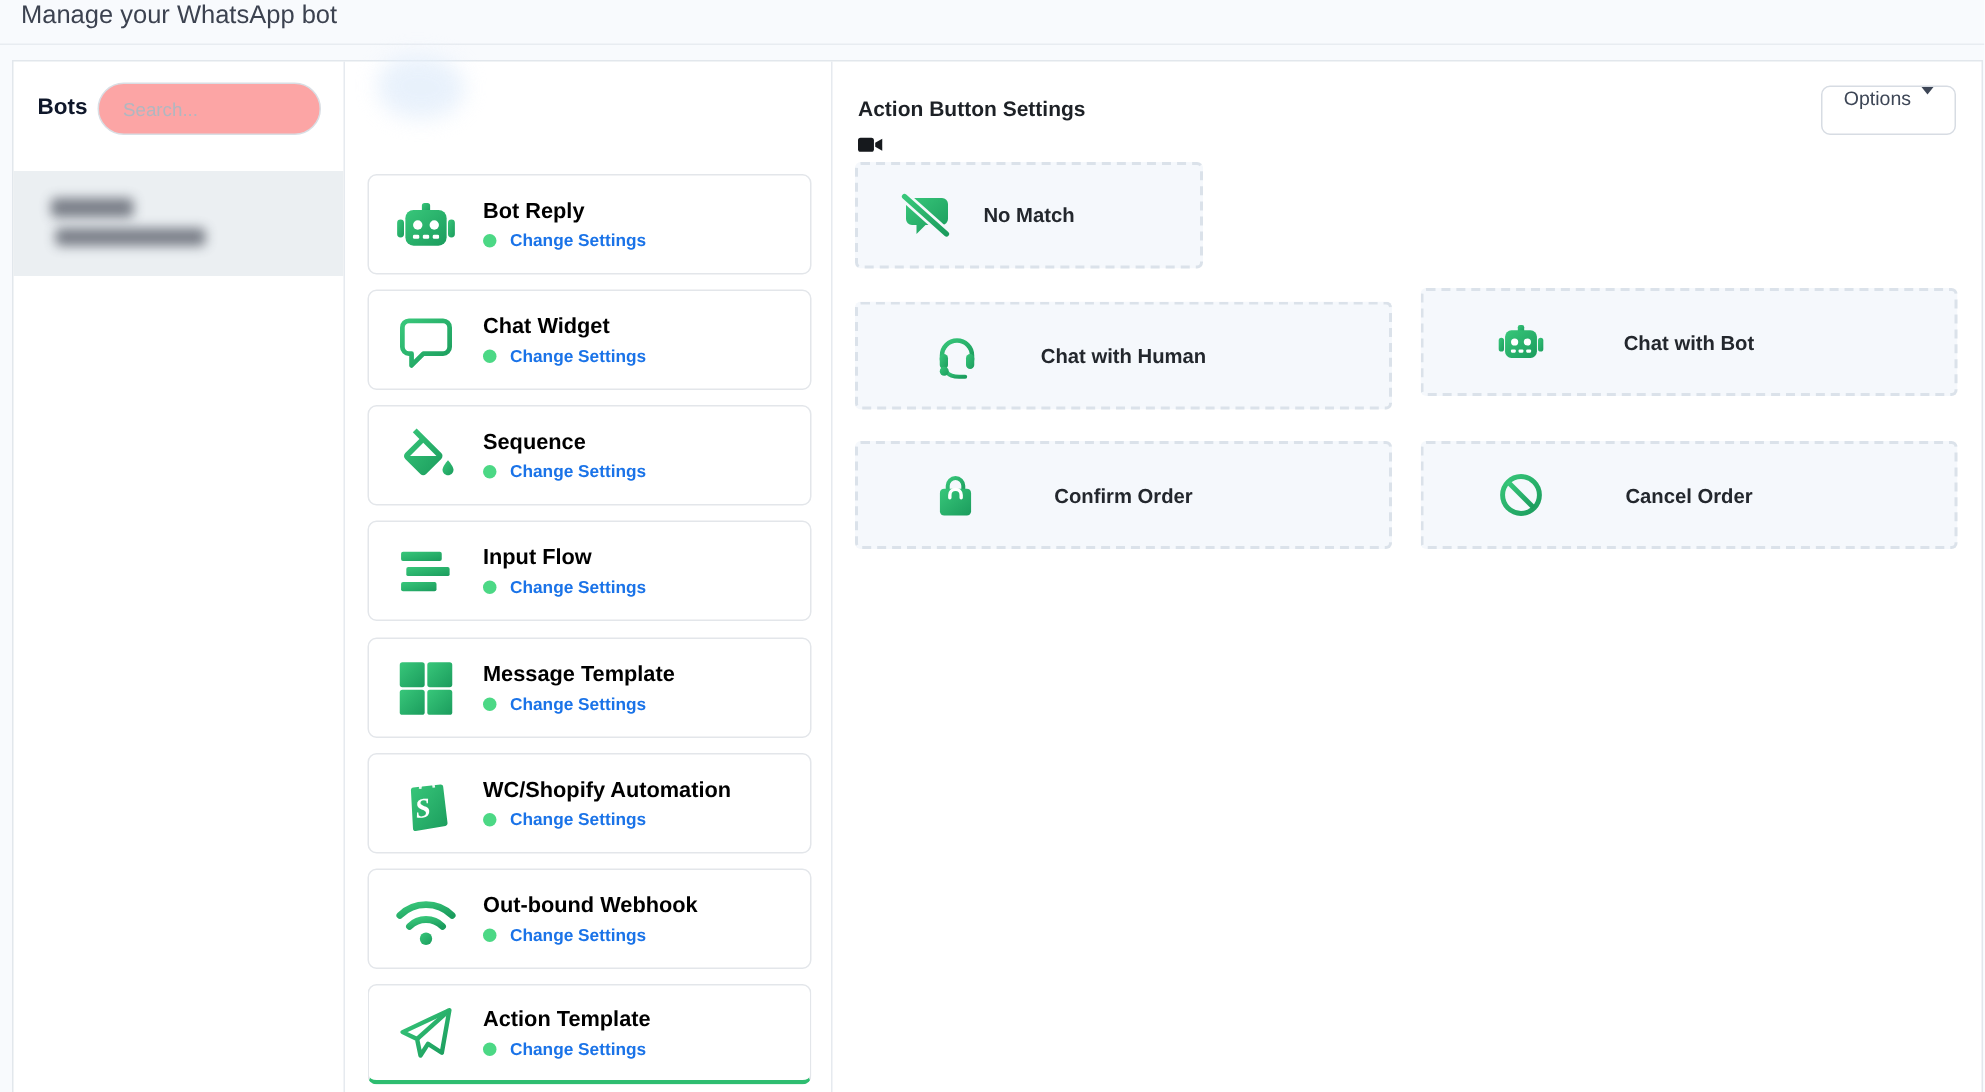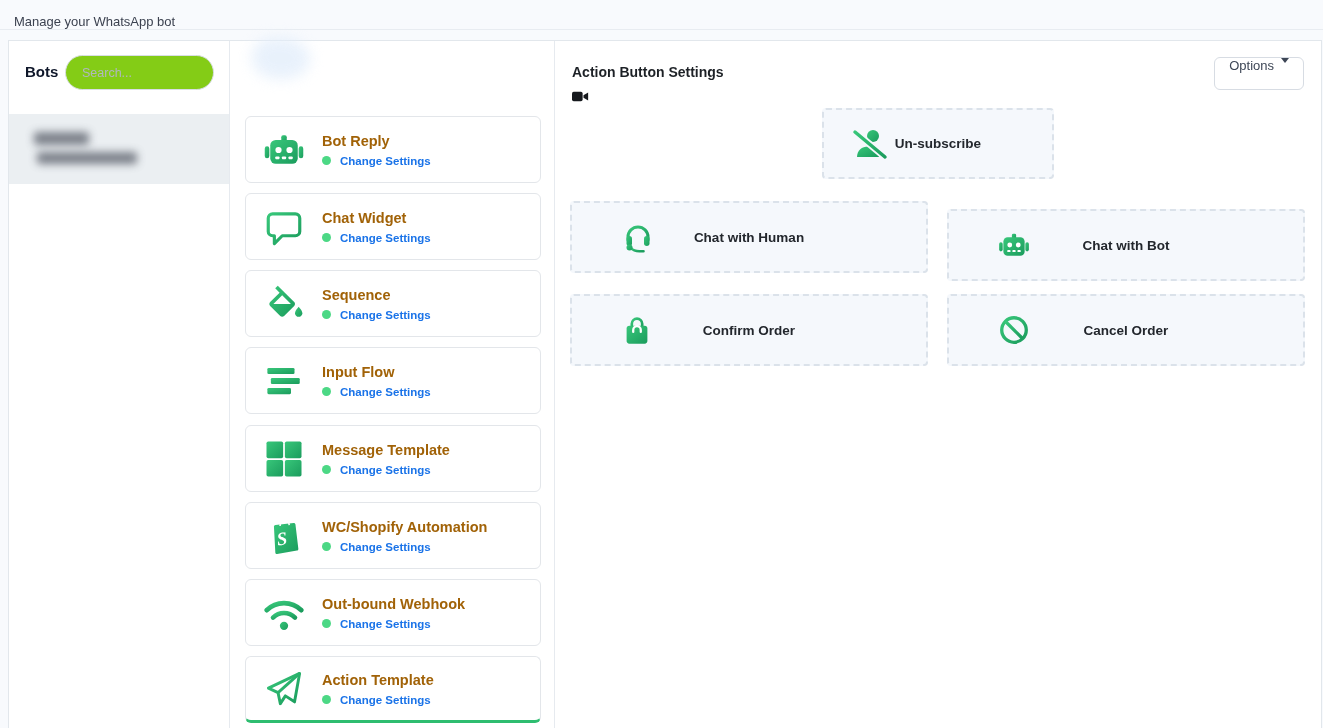--- a/index.html
+++ b/index.html
@@ -8,40 +8,40 @@
     position: relative;
     background: #f8fafd;
     font-family: "Liberation Sans", sans-serif;
     overflow: hidden;
     color: #1d2126;
   }
   
   .topbar {
     position:absolute; left:0; top:0; right:0; height:30px;
     border-bottom:1px solid #e8ecf1;
-    display:flex; align-items:flex-end; padding-left:14px;
-    font-size:13px; color:#3c4250;
+    display:flex; align-items:flex-start; padding-left:14px;
+    font-size:17px; color:#3c4250;
   }
   
   .container {
     position:absolute; left:8px; top:40px; width:1314px; height:690px;
     background:#fff; border:1px solid #e2e7ec;
   }
   .vdivider { position:absolute; top:0; bottom:0; width:1px; background:#e6eaef; }
   .vd1 { left:220px; } .vd2 { left:545px; }
 
   
   .sidebar { position:absolute; left:0; top:0; width:220px; height:100%; }
   .bots-heading {
     position:absolute; left:16px; top:22px;
     font-size:15px; font-weight:700; color:#0f172a;
   }
   .search-pill {
     position:absolute; left:56px; top:14px; width:149px; height:35px;
-    border:1px solid #d9dee4; border-radius:18px; background:#84cc16;
+    border:1px solid #d9dee4; border-radius:18px; background:#fca5a5;
     padding:0 16px; font-size:12.5px; color:#4a5159; outline:none;
     font-family:"Liberation Sans", sans-serif;
   }
   .search-pill::placeholder { color:#b0b7c0; }
   .bot-item {
     position:absolute; left:0; top:73px; width:220px; height:70px;
     background:#ebeff2; cursor:pointer;
   }
   .blur-bar { position:absolute; background:#5e636e; opacity:.8; filter:blur(4px); border-radius:3px; }
   .bb-name  { left:25px; top:18px; width:55px; height:13px; }
@@ -54,21 +54,21 @@
     background:#e3eefb; border-radius:45% 55% 50% 50%; filter:blur(7px); opacity:.8;
   }
   .fcard {
     position:absolute; left:15px; width:296px; height:67px;
     border:1px solid #e3e6ea; border-radius:6px; background:#fff;
     display:flex; align-items:center; padding-left:15px; cursor:pointer;
   }
   .fcard.selected { border-bottom:3px solid #2ebd70; }
   .ficon { width:45px; height:45px; flex:0 0 45px; display:flex; align-items:center; justify-content:center; }
   .fmeta { margin-left:16px; }
-  .ftitle { font-size:14.5px; font-weight:600; color:#a16207; }
+  .ftitle { font-size:14.5px; font-weight:600; color:#000000; }
   .flink-row { display:flex; align-items:center; margin-top:6px; }
   .dot { width:9px; height:9px; border-radius:50%; background:#4cd885; flex:0 0 9px; }
   .flink { margin-left:9px; font-size:11.5px; font-weight:700; color:#1a73e8; text-decoration:none; cursor:pointer; }
 
   
   .rpanel { position:absolute; left:546px; top:0; width:768px; height:100%; }
   .rhead { position:absolute; left:17px; top:23px; display:flex; align-items:flex-start; gap:10px;flex-direction:column; }
   .rtitle { font-size:14px; font-weight:700; color:#1d2126; }
   .options-btn {
     position:absolute; right:19px; top:16px; height:33px; padding:0 14px;
@@ -272,45 +272,44 @@
           <rect x="0" y="1.5" width="12.5" height="11" rx="2" fill="#16191d"></rect>
           <path d="M13.5 5.5 L19 2.2 v9.6 l-5.5 -3.3z" fill="#16191d"></path>
         </svg>
       </span>
     </div>
     <button class="options-btn">
       <span>Options</span>
       <span class="caret"></span>
     </button>
 
-    <div class="acard" style="left:267px; top:67px; width:232px; height:71px">
+    <div class="acard" style="left:15px; top:67px; width:232px; height:71px">
       <span class="aicon off1">
         <svg width="36" height="36" viewBox="0 0 36 36">
-          <circle cx="21" cy="10" r="6" fill="url(#gr)"></circle>
-          <path d="M5 31 c0 -6.5 5 -10.5 11 -10.5 s11 4 11 10.5 z" fill="url(#gr)"></path>
-          <line x1="3" y1="6" x2="33" y2="31" stroke="#f5f8fc" stroke-width="7"></line>
-          <line x1="3" y1="6" x2="33" y2="31" stroke="url(#gr)" stroke-width="3.5" stroke-linecap="round"></line>
-        </svg>
-      </span>
-      <span class="alabel">Un-subscribe</span>
+          <path d="M8 6 h20 a4 4 0 0 1 4 4 v10 a4 4 0 0 1 -4 4 H17 l-6 6 v-6 h-3 a4 4 0 0 1 -4 -4 V10 a4 4 0 0 1 4 -4z" fill="url(#gr)"></path>
+          <line x1="3" y1="5" x2="31" y2="30" stroke="#f5f8fc" stroke-width="7"></line>
+          <line x1="3" y1="5" x2="31" y2="30" stroke="url(#gr)" stroke-width="3.5" stroke-linecap="round"></line>
+        </svg>
+      </span>
+      <span class="alabel">No Match</span>
     </div>
 
     <div class="acard" style="left:15px; top:160px; width:358px; height:72px">
       <span class="aicon off2">
         <svg width="36" height="36" viewBox="0 0 36 36">
           <path d="M8 21 v-3 a10 10 0 0 1 20 0 v3" fill="none" stroke="url(#gr)" stroke-width="3" stroke-linecap="round"></path>
           <rect x="6.5" y="17" width="5.5" height="10" rx="2.75" fill="url(#gr)"></rect>
           <rect x="24" y="17" width="5.5" height="10" rx="2.75" fill="url(#gr)"></rect>
           <path d="M11 29 c2 2.5 5 3.2 8.5 3.2 h4" fill="none" stroke="url(#gr)" stroke-width="2.6" stroke-linecap="round"></path>
           <circle cx="9.5" cy="28.5" r="3" fill="url(#gr)"></circle>
         </svg>
       </span>
       <span class="alabel">Chat with Human</span>
     </div>
-    <div class="acard" style="left:392px; top:168px; width:358px; height:72px">
+    <div class="acard" style="left:392px; top:151px; width:358px; height:72px">
       <span class="aicon off2">
         <svg width="34" height="34" viewBox="0 0 48 48">
           <rect x="3" y="20" width="5" height="13" rx="2.5" fill="url(#gr)"></rect>
           <rect x="40" y="20" width="5" height="13" rx="2.5" fill="url(#gr)"></rect>
           <rect x="21" y="8" width="6" height="7" rx="2" fill="url(#gr)"></rect>
           <rect x="9" y="13" width="30" height="26" rx="6" fill="url(#gr)"></rect>
           <circle cx="18" cy="24" r="3.4" fill="#fff"></circle>
             <circle cx="30" cy="24" r="3.4" fill="#fff"></circle>
           <rect x="14.5" y="31" width="4.6" height="3" rx="1" fill="#fff"></rect>
           <rect x="21.7" y="31" width="4.6" height="3" rx="1" fill="#fff"></rect>

